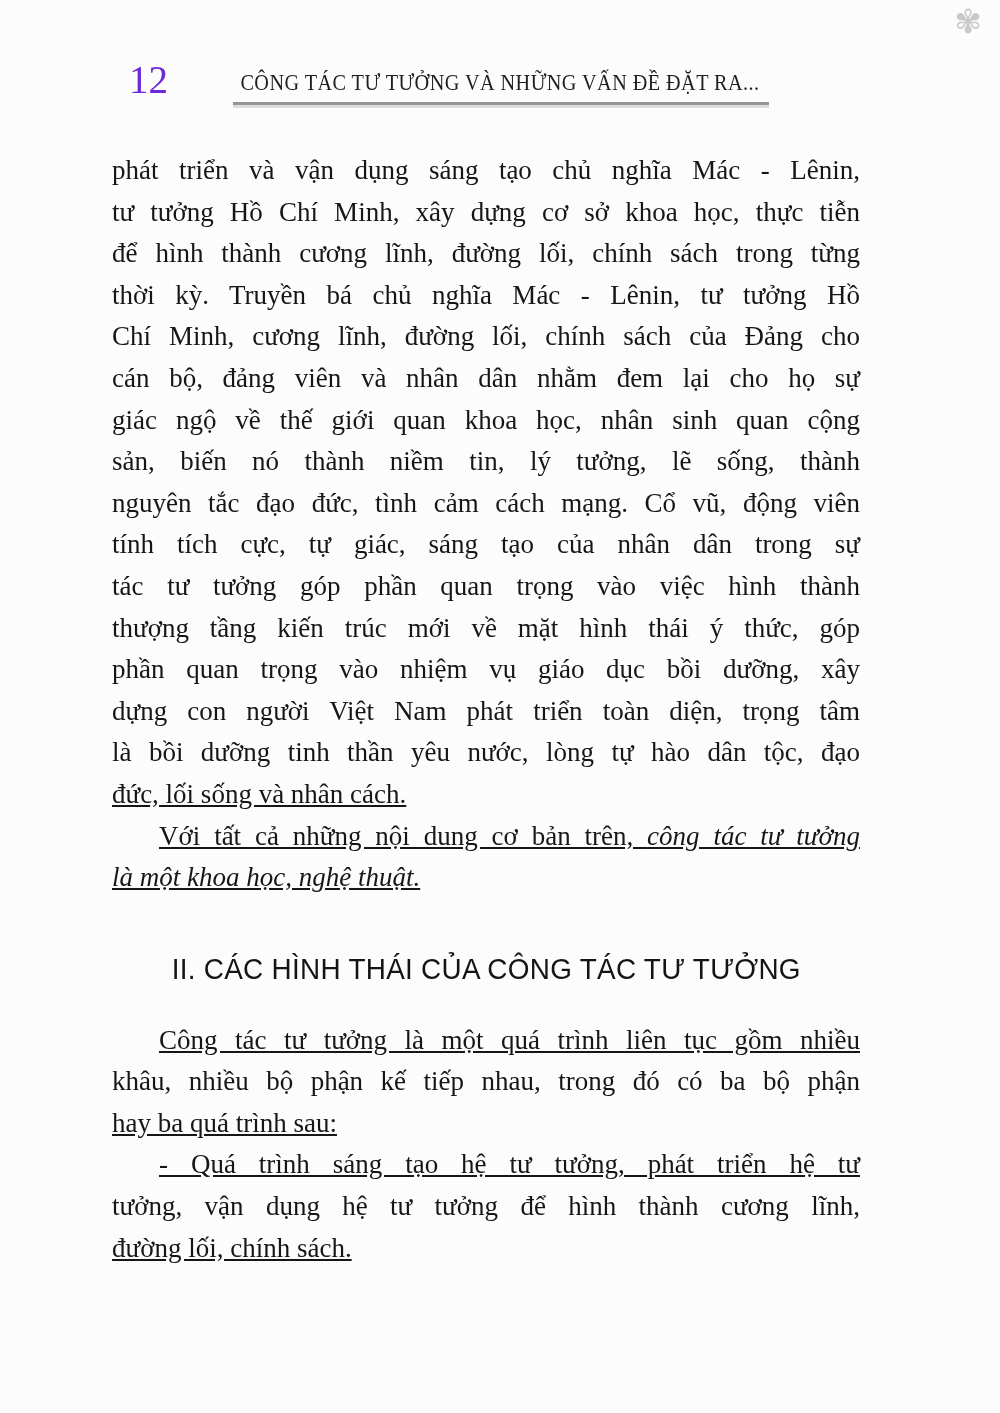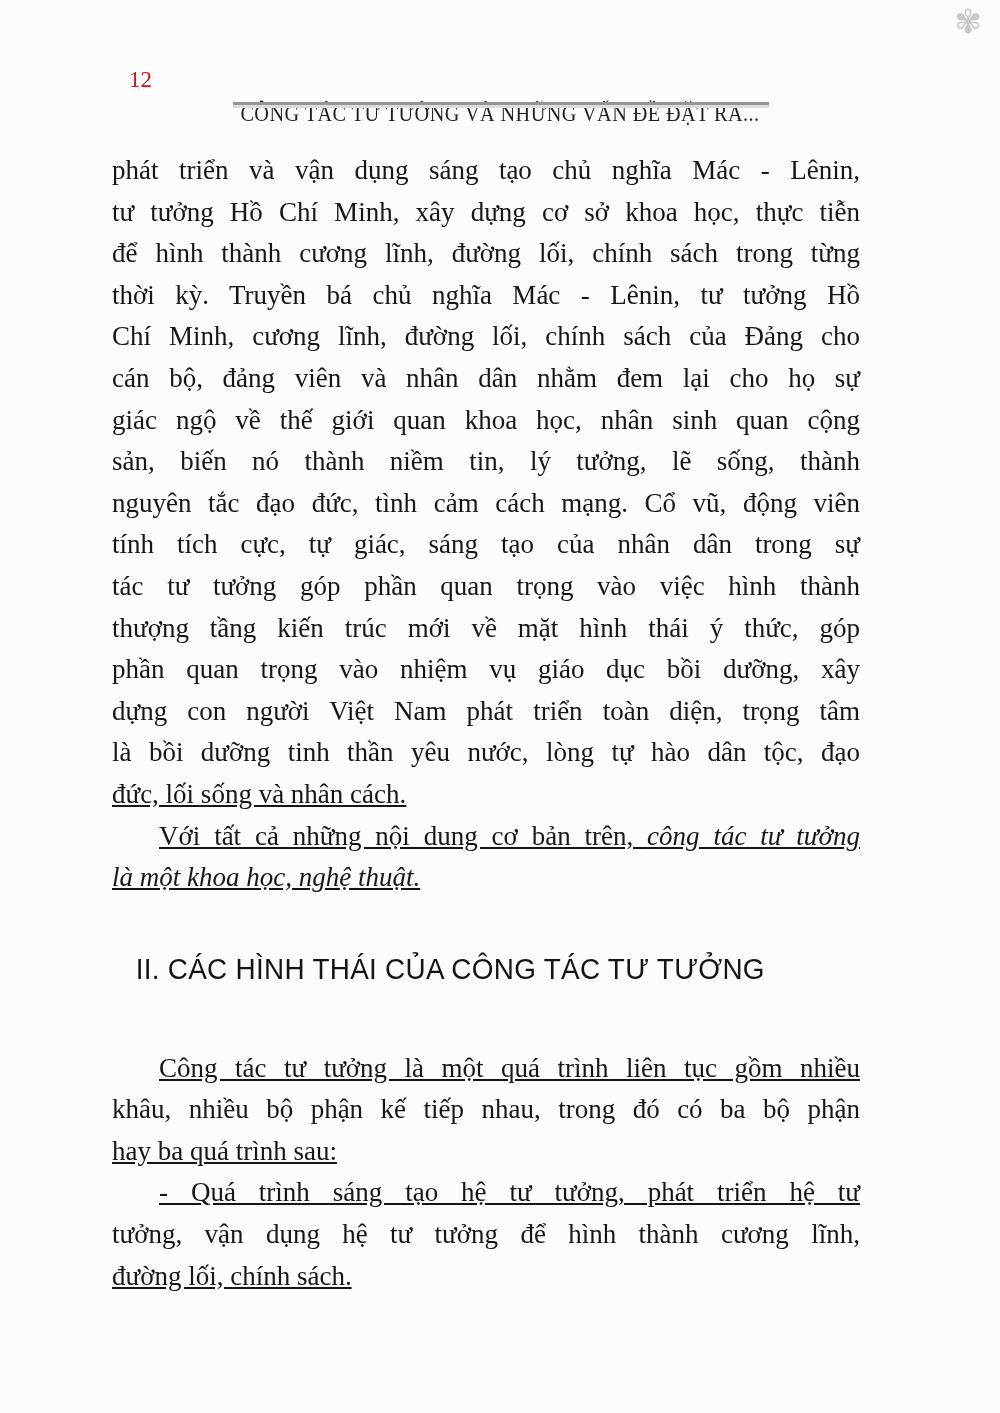--- a/index.html
+++ b/index.html
@@ -22,32 +22,31 @@
     font-size: 33px;
     line-height: 44px;
     color: #c9c9c9;
     user-select: none;
   }
   
   .pagenum {
     position: absolute;
     left: 129px;
     top: 62px;
-    font-size: 23px;
+    font-size: 39px;
     line-height: 36px;
-    color: #b91c1c;
+    color: #6d28d9;
   }
   .running-title-wrap {
     position: absolute;
     left: 0;
     top: 70px;
     width: 1000px;
     text-align: center;
     white-space: nowrap;
-    margin-top: 31px;
   }
   .running-title {
     display: inline-block;
     font-size: 23px;
     letter-spacing: 0.5px;
     color: #1e1e1e;
     transform: scaleX(0.88);
     transform-origin: center;
   }
   .rule {
@@ -73,22 +72,23 @@
     text-align-last: justify;
   }
   .tline.last {
     text-align: left;
     text-align-last: auto;
     text-decoration: underline;
   }
   .tline.indent { text-indent: 47px; text-decoration: underline; }
   .run.i { font-style: italic; }
   .heading {
-    margin: 48px 0 56px 0;
+    margin: 48px 0 28px 0;
     line-height: 44px;
+    text-align: center;
     white-space: nowrap;
   }
   .heading > span {
     display: inline-block;
     font-family: "Liberation Sans", sans-serif;
     font-size: 30px;
     color: #141414;
     letter-spacing: 0.3px;
     transform: scaleX(0.93);
     transform-origin: center;

